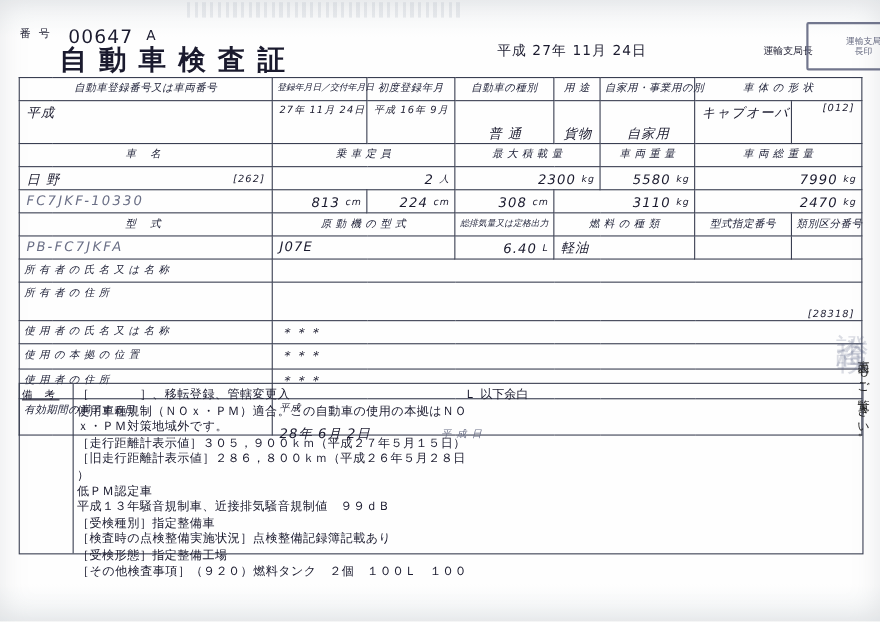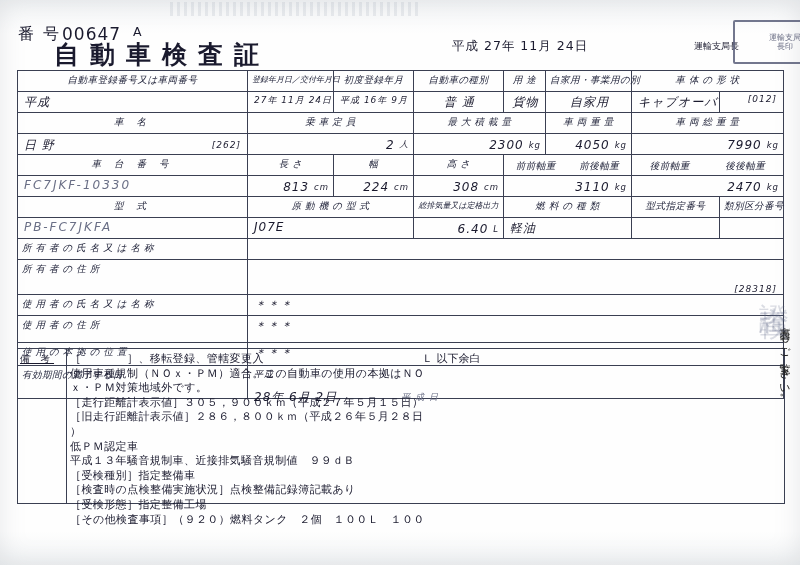--- a/index.html
+++ b/index.html
@@ -21,21 +21,21 @@
   .scanedge{
     position:absolute;inset:0;
     box-shadow: inset 0 0 26px rgba(120,130,140,.18);
     pointer-events:none;
   }
   
   .hdr{
     position:absolute;left:0;top:0;width:800px;height:66px;
   }
   .lbl-ban{
-    position:absolute;left:18px;top:24px;font-size:16px;letter-spacing:2px;
+    position:absolute;left:18px;top:24px;font-size:10px;letter-spacing:2px;
   }
   .val-ban{
     position:absolute;left:62px;top:24px;font-size:17px;letter-spacing:1px;
   }
   .val-banA{
     position:absolute;left:133px;top:24px;font-size:12.5px;
   }
   .doctitle{
     position:absolute;left:54px;top:38px;
     font-size:25px;letter-spacing:11px;font-weight:700;
@@ -79,21 +79,21 @@
   .lab-sp{ letter-spacing:5px; }
   .lab-c{ text-align:center; }
   .val{
     font-size:12px;
     letter-spacing:1px;
     padding:2px 4px 0 6px;
     display:block;
     white-space:nowrap;
   }
   .val-sm{font-size:9px;}
-  .val-c{text-align:center;}
+  .val-c{text-align:center;margin-top:19px;}
   .val-r{text-align:right;padding-right:6px;}
   .cellflex{display:flex;align-items:center;height:100%;}
   .mini{font-size:8px;letter-spacing:0;}
   .unit{font-size:8.5px;padding-left:1px;}
   
   .remarks{
     position:absolute;left:17px;top:348px;width:766px;height:154px;
     border:1px solid #3a3f52;
   }
   .rem-lab{
@@ -247,58 +247,32 @@
         </div>
       </td>
       <td colspan="2">
         <div class="cellflex" style="justify-content:flex-end">
           <span class="val">2300</span>
           <span class="val unit">kg</span>
         </div>
       </td>
       <td>
         <div class="cellflex" style="justify-content:flex-end">
-          <span class="val">4050</span>
+          <span class="val">5580</span>
           <span class="val unit">kg</span>
         </div>
       </td>
       <td colspan="2">
         <div class="cellflex" style="justify-content:flex-end">
           <span class="val">7990</span>
           <span class="val unit">kg</span>
         </div>
       </td>
     </tr>
 
-    <tr>
-      <td colspan="2">
-            <span class="lab lab-c lab-sp">車 台 番 号</span>
-          </td>
-      <td>
-            <span class="lab lab-c">長 さ</span>
-          </td>
-      <td>
-            <span class="lab lab-c">幅</span>
-          </td>
-      <td>
-            <span class="lab lab-c">高 さ</span>
-          </td>
-      <td colspan="2">
-        <div class="cellflex">
-          <span class="lab lab-c" style="flex:1">前前軸重</span>
-          <span class="lab lab-c" style="flex:1">前後軸重</span>
-        </div>
-      </td>
-      <td colspan="2">
-        <div class="cellflex">
-          <span class="lab lab-c" style="flex:1">後前軸重</span>
-          <span class="lab lab-c" style="flex:1">後後軸重</span>
-        </div>
-      </td>
-    </tr>
 
     <tr>
       <td colspan="2">
             <span class="val fade" style="letter-spacing:2px">FC7JKF-10330</span>
           </td>
       <td>
         <div class="cellflex" style="justify-content:flex-end">
           <span class="val">813</span>
           <span class="val unit">cm</span>
         </div>
@@ -397,33 +371,33 @@
     <tr>
       <td colspan="2">
             <span class="lab">使 用 者 の 氏 名 又 は 名 称</span>
           </td>
       <td colspan="7">
             <span class="val">＊＊＊</span>
           </td>
     </tr>
 
     <tr>
+      <td colspan="2" style="height:22px">
+            <span class="lab">使 用 の 本 拠 の 位 置</span>
+          </td>
+      <td colspan="7" style="height:22px">
+            <span class="val">＊＊＊</span>
+          </td>
+    </tr>
+
+    <tr>
       <td colspan="2" style="height:26px">
             <span class="lab">使 用 者 の 住 所</span>
           </td>
       <td colspan="7" style="height:26px">
-            <span class="val">＊＊＊</span>
-          </td>
-    </tr>
-
-    <tr>
-      <td colspan="2" style="height:22px">
-            <span class="lab">使 用 の 本 拠 の 位 置</span>
-          </td>
-      <td colspan="7" style="height:22px">
             <span class="val">＊＊＊</span>
           </td>
     </tr>
 
     <tr>
       <td colspan="2" style="height:26px">
             <span class="lab">有効期間の満了する日</span>
           </td>
       <td colspan="7" style="height:26px">
         <span class="val val-sm" style="padding-bottom:0">平成</span>

